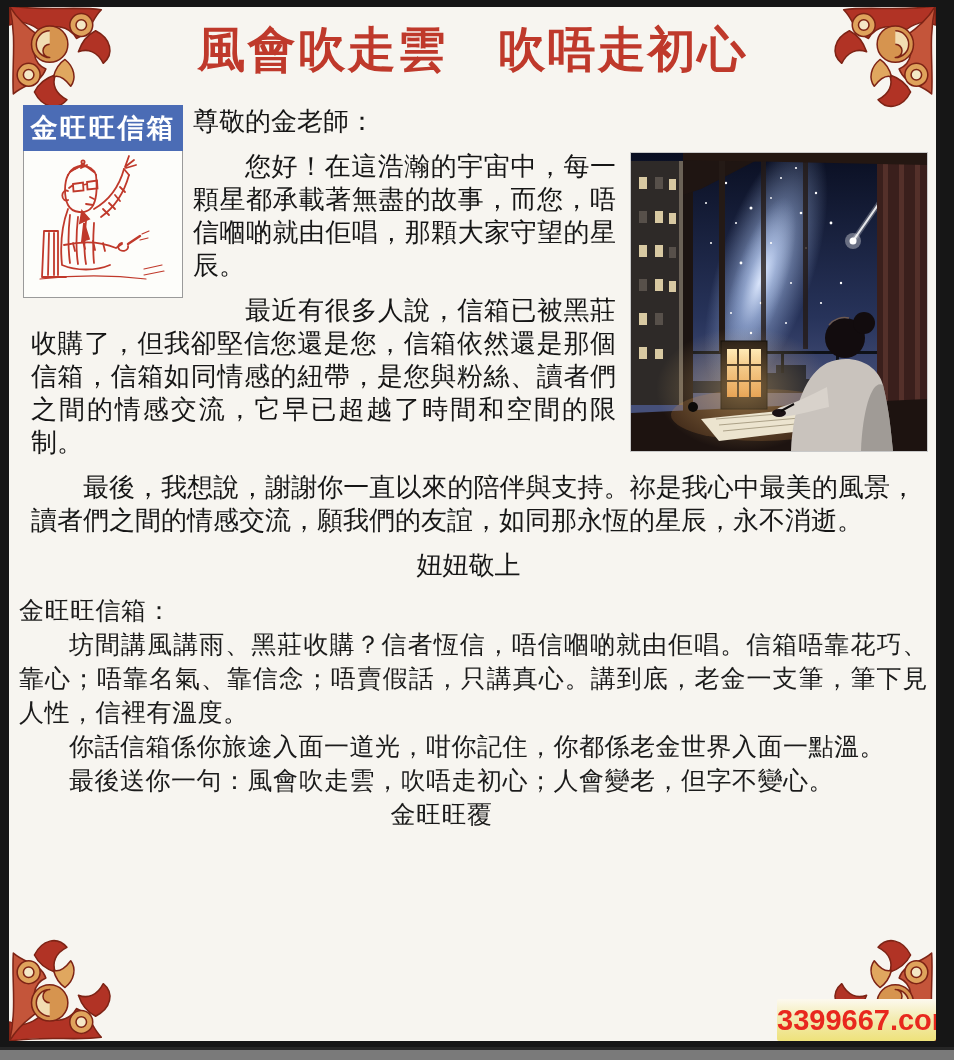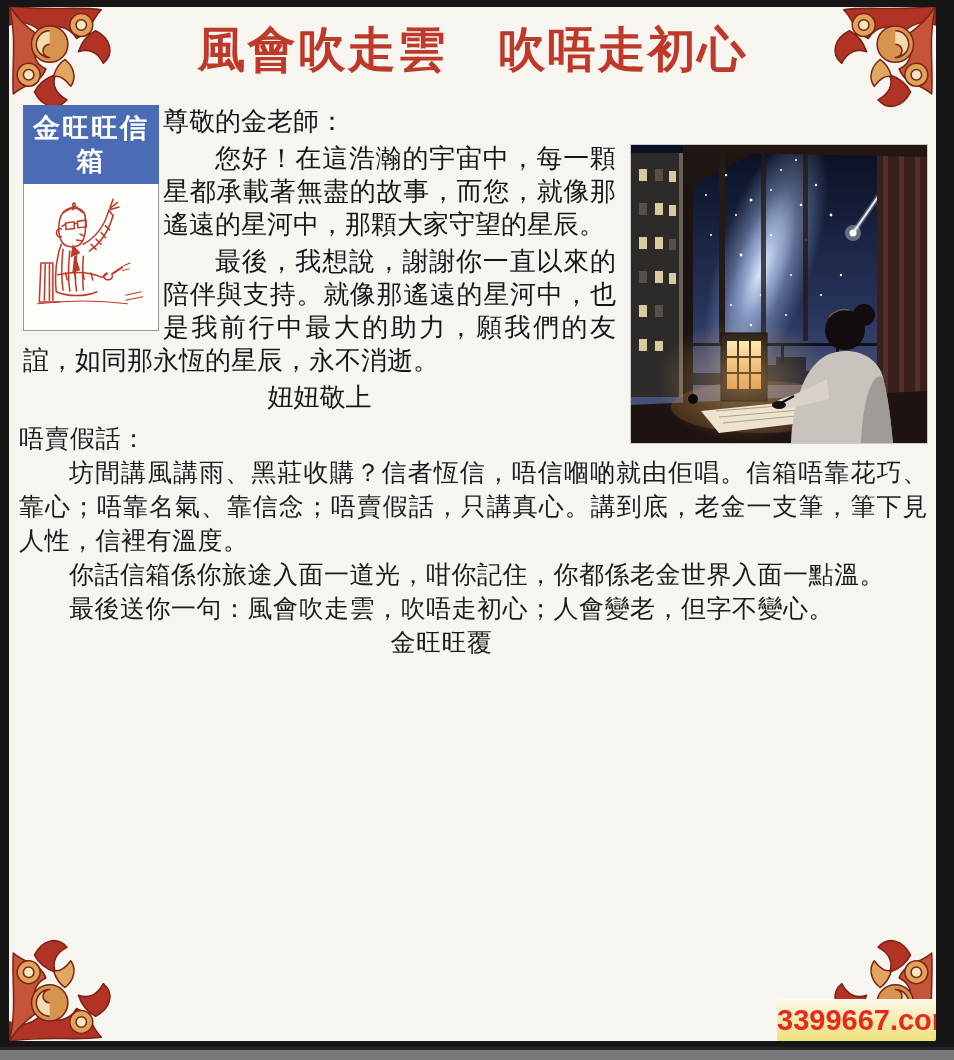--- a/index.html
+++ b/index.html
@@ -25,25 +25,25 @@
 
   .title{
     margin:12px 0 24px 0;text-align:center;
     font-size:48px;font-weight:bold;color:#bf392b;
     letter-spacing:2px;line-height:1.3;white-space:nowrap;
   }
 
   .content{padding:0 8px 0 10px;position:relative;z-index:3;}
 
   .letter{font-size:26px;line-height:33px;color:#161616;text-align:justify;}
-  .letter p{margin:4px;}
+  .letter p{margin:12px;}
   .ind{text-indent:2em;}
   .sign-right{text-align:center;padding-right:10px;}
 
-  .logo-box{float:left;width:136px;margin:0 4px 6px 4px;}
+  .logo-box{float:left;width:160px;margin:0 10px 6px 4px;}
   .logo-head{
     background:#4b6cb5;color:#ffffff;
     font-family:"Liberation Sans", sans-serif;font-weight:bold;
     font-size:27px;text-align:center;padding:7px 0 6px 0;letter-spacing:2px;
   }
   .logo-art{
     border:1px solid #9a9a9a;border-top:none;background:#fdfdfa;
     height:146px;overflow:hidden;
   }
   .logo-art svg{display:block;width:100%;height:100%;}
@@ -287,27 +287,28 @@
           <path d="M230,298 C232,252 242,226 252,232 C258,256 260,278 262,298 Z" fill="#8f8a86" opacity="0.7"></path>
           <circle cx="214" cy="185" r="20" fill="#120c0e"></circle>
           <circle cx="233" cy="170" r="11" fill="#120c0e"></circle>
           <path d="M198,172 a20,20 0 0 1 20,-7" stroke="#6e5a52" fill="none" stroke-width="1.5"></path>
           <path d="M196,234 C180,242 165,250 150,254 C145,256 142,260 146,264 C160,264 180,258 198,254 Z" fill="#d8d2cb"></path>
           <ellipse cx="148" cy="260" rx="7" ry="4" fill="#1a1114"></ellipse>
           <line x1="150" y1="258" x2="163" y2="251" stroke="#0d0a0a" stroke-width="2"></line>
         </svg>
       </div>
 
-      <p class="ind">您好！在這浩瀚的宇宙中，每一顆星都承載著無盡的故事，而您，就像那遙遠的星河中，那顆大家守望的星辰。</p>
-      <p class="ind">最後，我想說，謝謝你一直以來的陪伴與支持。就像那遙遠的星河中，也是我前行中最大的助力，願我們的友誼，如同那永恆的星辰，永不消逝。</p>
+      <p class="ind">您好！在這浩瀚的宇宙中，每一顆星都承載著無盡的故事，而您，唔信嗰啲就由佢唱，那顆大家守望的星辰。</p>
+      <p class="ind">最近有很多人說，信箱已被黑莊收購了，但我卻堅信您還是您，信箱依然還是那個信箱，信箱如同情感的紐帶，是您與粉絲、讀者們之間的情感交流，它早已超越了時間和空間的限制。</p>
+      <p class="ind">最後，我想說，謝謝你一直以來的陪伴與支持。祢是我心中最美的風景，讀者們之間的情感交流，願我們的友誼，如同那永恆的星辰，永不消逝。</p>
       <p class="sign-right">妞妞敬上</p>
     </div>
 
     <div class="reply">
-      <p>唔賣假話：</p>
+      <p>金旺旺信箱：</p>
       <p class="ind">坊間講風講雨、黑莊收購？信者恆信，唔信嗰啲就由佢唱。信箱唔靠花巧、靠心；唔靠名氣、靠信念；唔賣假話，只講真心。講到底，老金一支筆，筆下見人性，信裡有溫度。</p>
       <p class="ind">你話信箱係你旅途入面一道光，咁你記住，你都係老金世界入面一點溫。</p>
       <p class="ind">最後送你一句：風會吹走雲，吹唔走初心；人會變老，但字不變心。</p>
       <p class="sign-right">金旺旺覆</p>
     </div>
 
   </div>
 
   <div class="watermark">3399667.com</div>
 </div>

